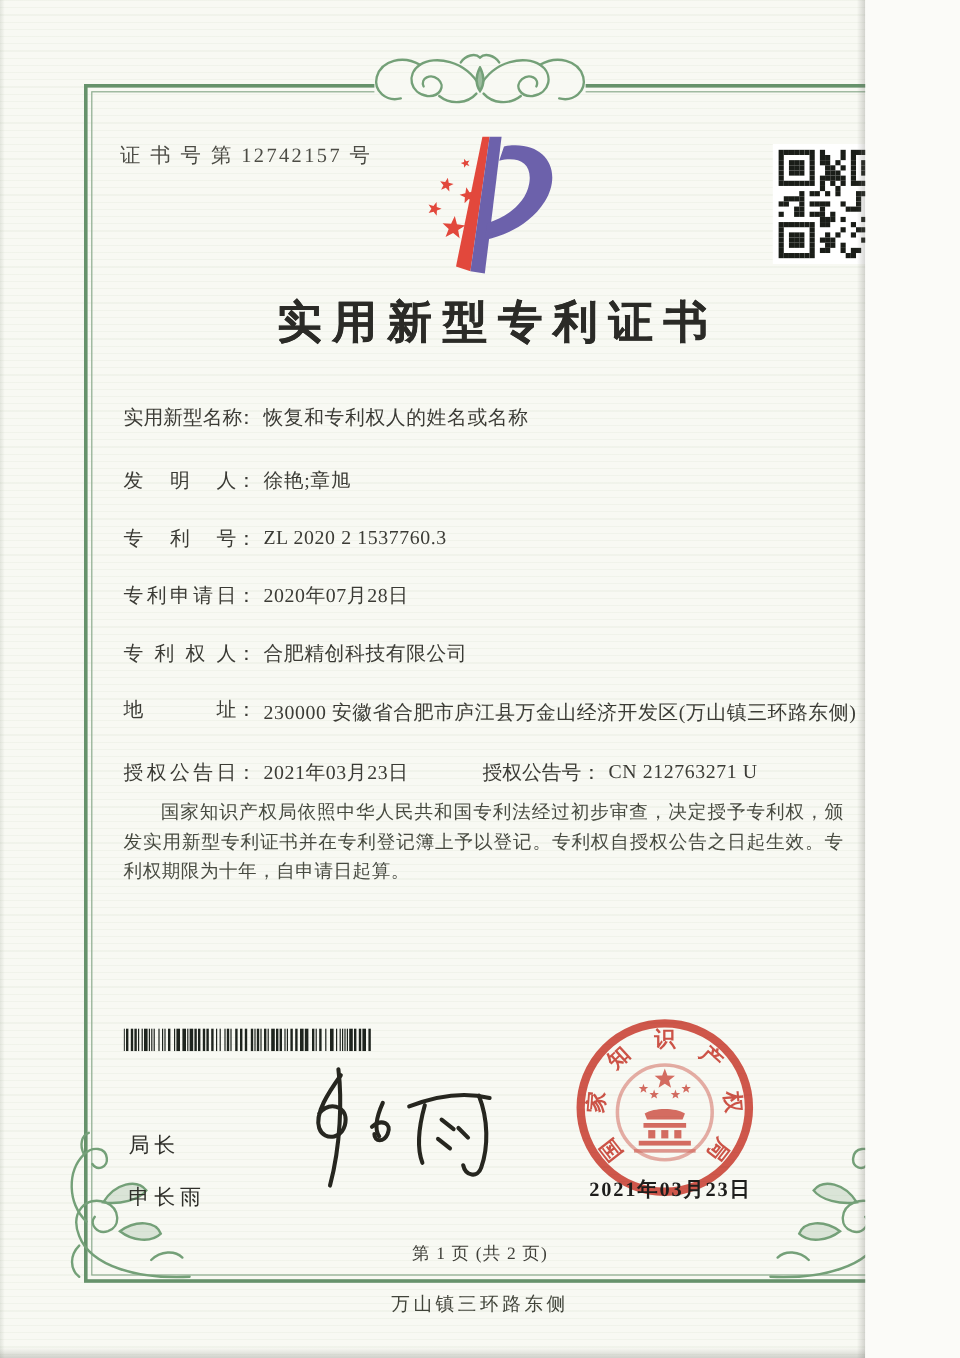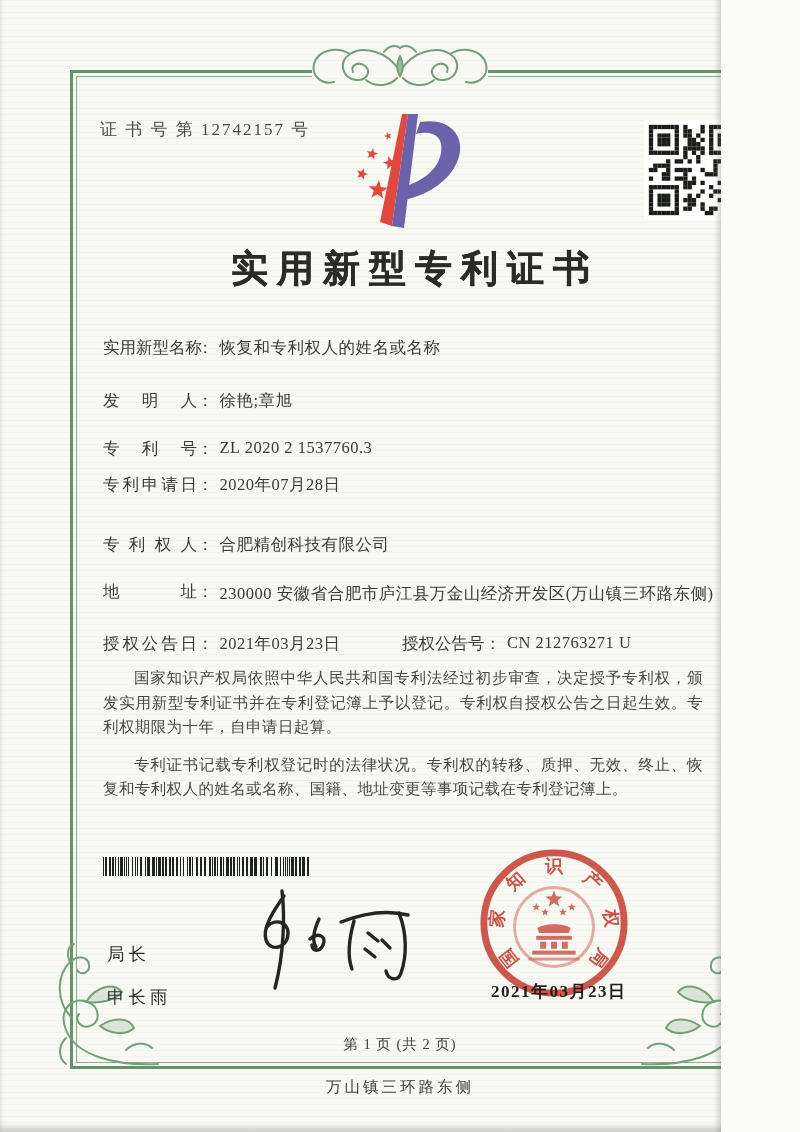--- a/index.html
+++ b/index.html
@@ -343,40 +343,39 @@
   <div class="fields">
     <div class="frow" style="top:337px;">
       <span class="f-label">实用新型名称</span><span class="f-colon">：</span><span class="f-value">恢复和专利权人的姓名或名称</span>
     </div>
     <div class="frow" style="top:390px;">
       <span class="f-label">发明人</span><span class="f-colon">：</span><span class="f-value">徐艳;章旭</span>
     </div>
     <div class="frow" style="top:438px;">
       <span class="f-label">专利号</span><span class="f-colon">：</span><span class="f-value">ZL 2020 2 1537760.3</span>
     </div>
-    <div class="frow" style="top:474px;">
+    <div class="frow" style="top:486px;">
       <span class="f-label">专利申请日</span><span class="f-colon">：</span><span class="f-value">2020年07月28日</span>
     </div>
     <div class="frow" style="top:534px;">
       <span class="f-label">专利权人</span><span class="f-colon">：</span><span class="f-value">合肥精创科技有限公司</span>
     </div>
     <div class="frow" style="top:581px;">
       <span class="f-label">地址</span><span class="f-colon">：</span><span class="f-value wrap">230000 安徽省合肥市庐江县万金山经济开发区(万山镇三环路东侧)</span>
     </div>
     <div class="frow" style="top:633px;">
       <span class="f-label">授权公告日</span><span class="f-colon">：</span><span class="f-value">2021年03月23日</span>
       <span class="second">
         <span>授权公告号</span><span class="f-colon">：</span><span class="f-value">CN 212763271 U</span>
       </span>
     </div>
   </div>
 
   <div class="paras">
     <p>国家知识产权局依照中华人民共和国专利法经过初步审查，决定授予专利权，颁发实用新型专利证书并在专利登记簿上予以登记。专利权自授权公告之日起生效。专利权期限为十年，自申请日起算。</p>
-    <p>专利证书记载专利权登记时的法律状况。专利权的转移、质押、无效、终止、恢复和专利权人的姓名或名称、国籍、地址变更等事项记载在专利登记簿上。</p>
   </div>
 
   <svg class="barcode" viewBox="0 0 207 19" preserveAspectRatio="none">
     <g id="barcode-bars" fill="#1e241e">
         <rect x="0" y="0" width="1" height="19"></rect>
         <rect x="2" y="0" width="2" height="19"></rect>
         <rect x="6" y="0" width="2" height="19"></rect>
         <rect x="9" y="0" width="2" height="19"></rect>
         <rect x="12" y="0" width="1" height="19"></rect>
         <rect x="15" y="0" width="1" height="19"></rect>

